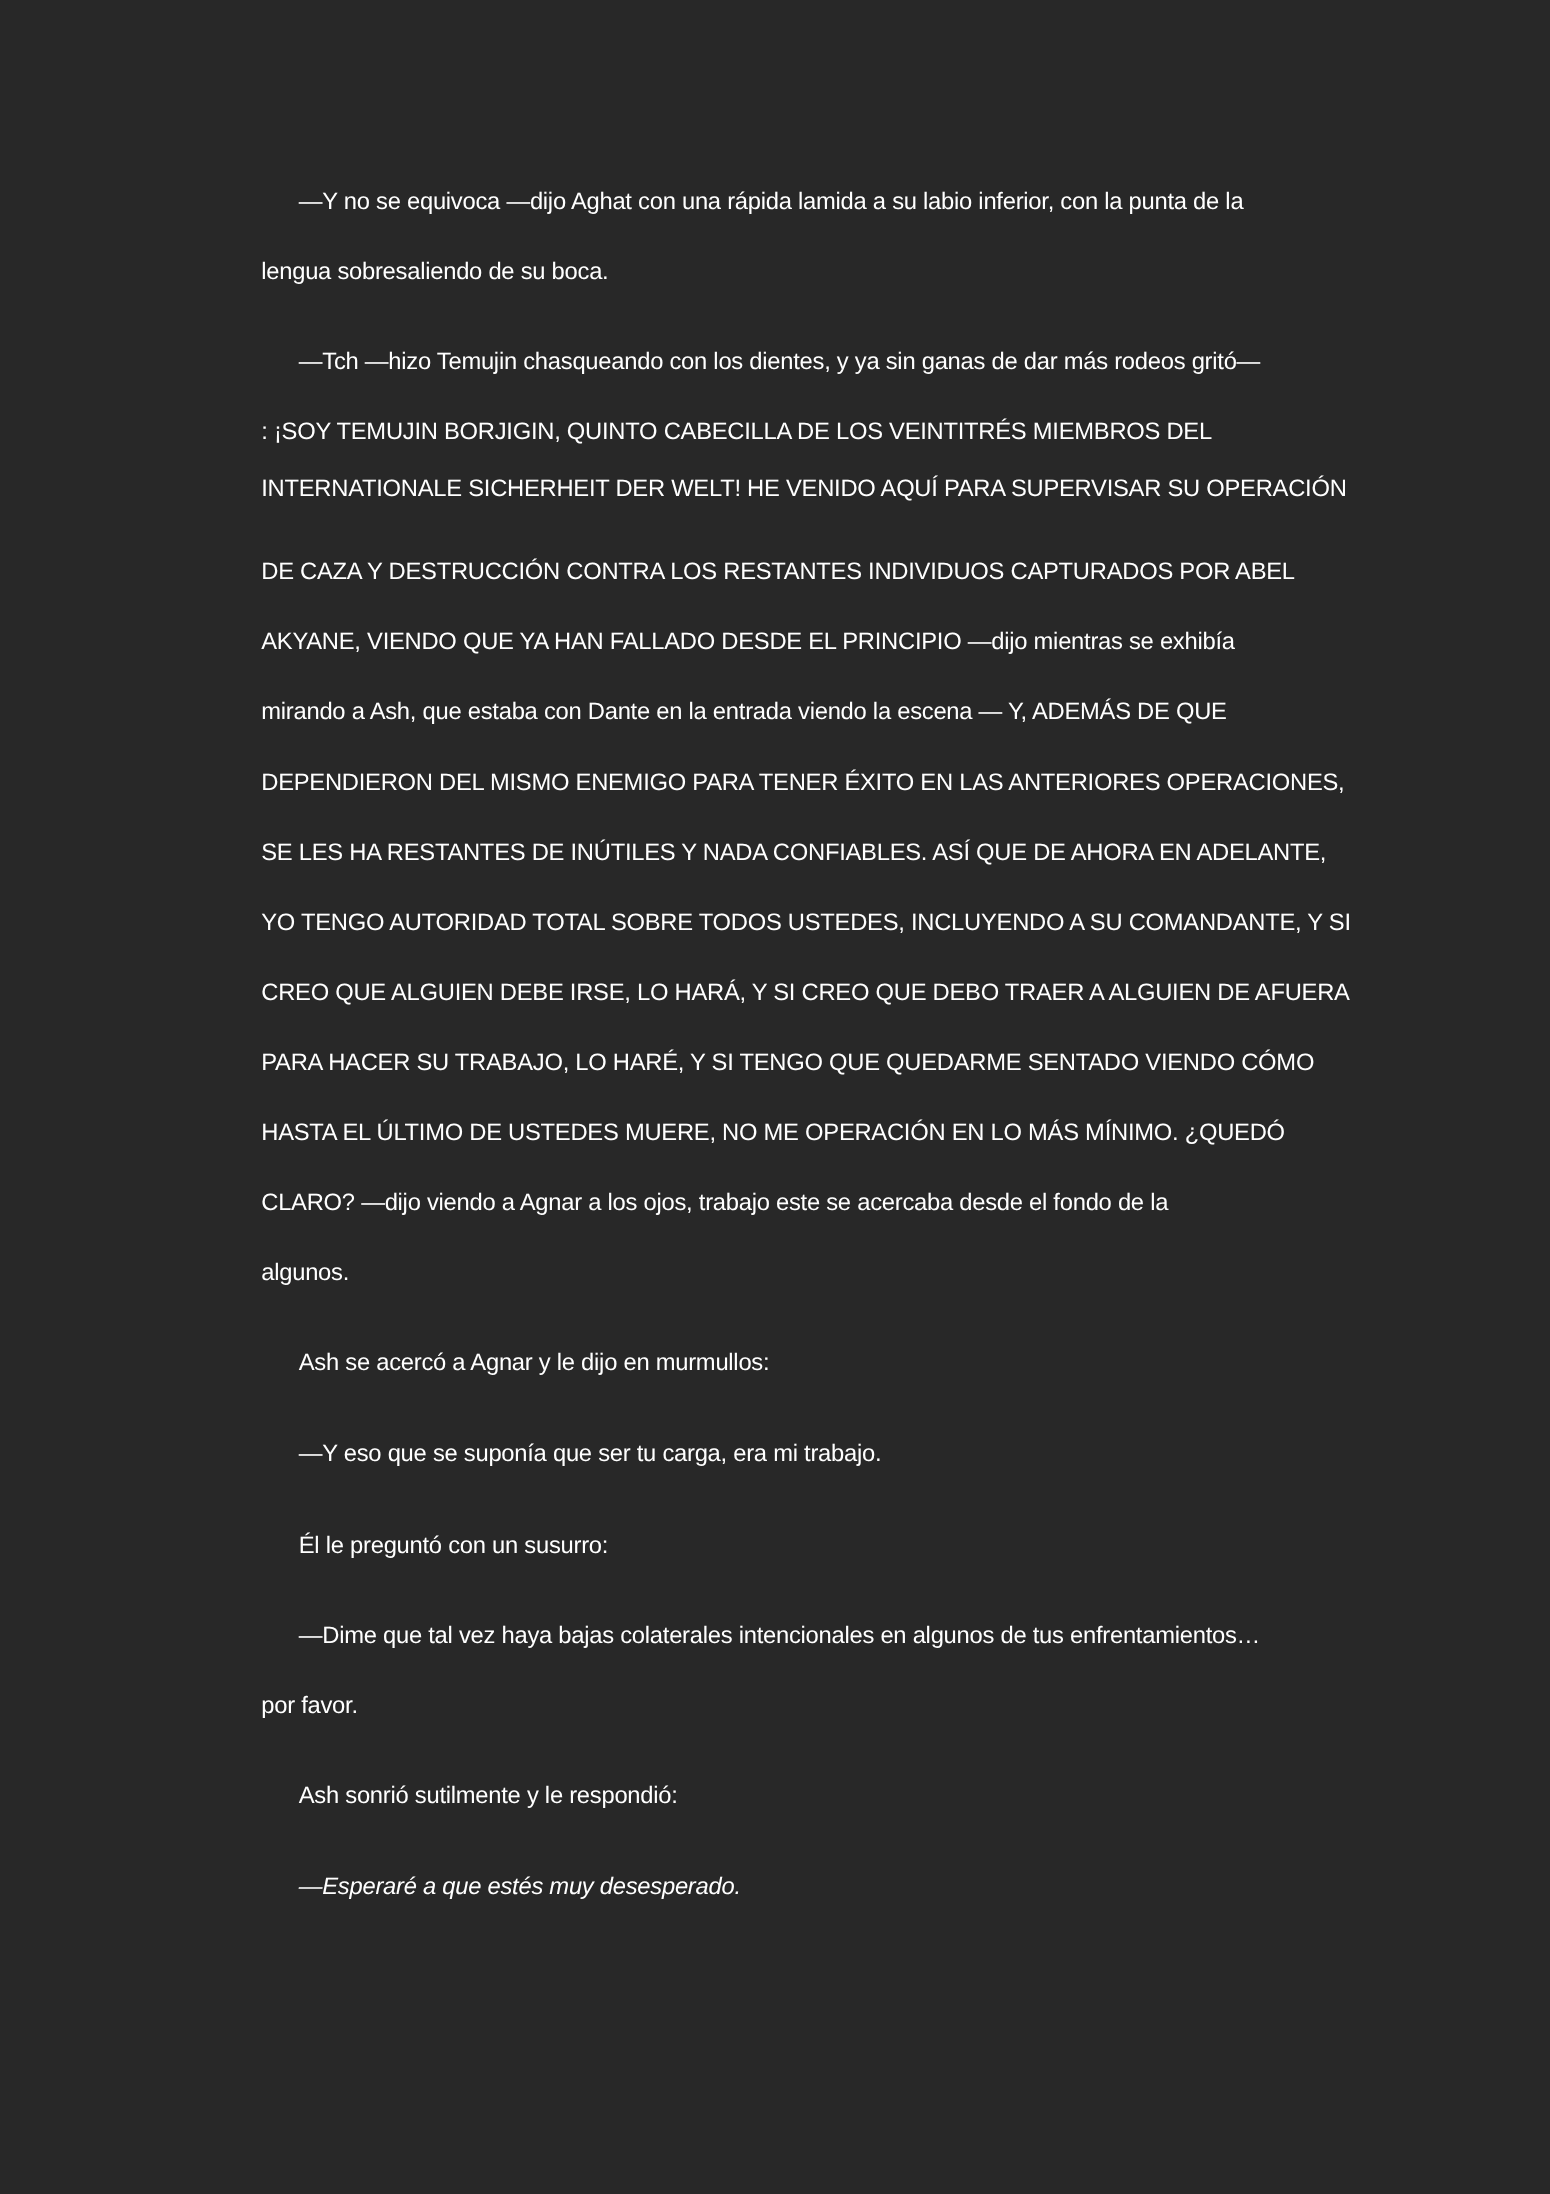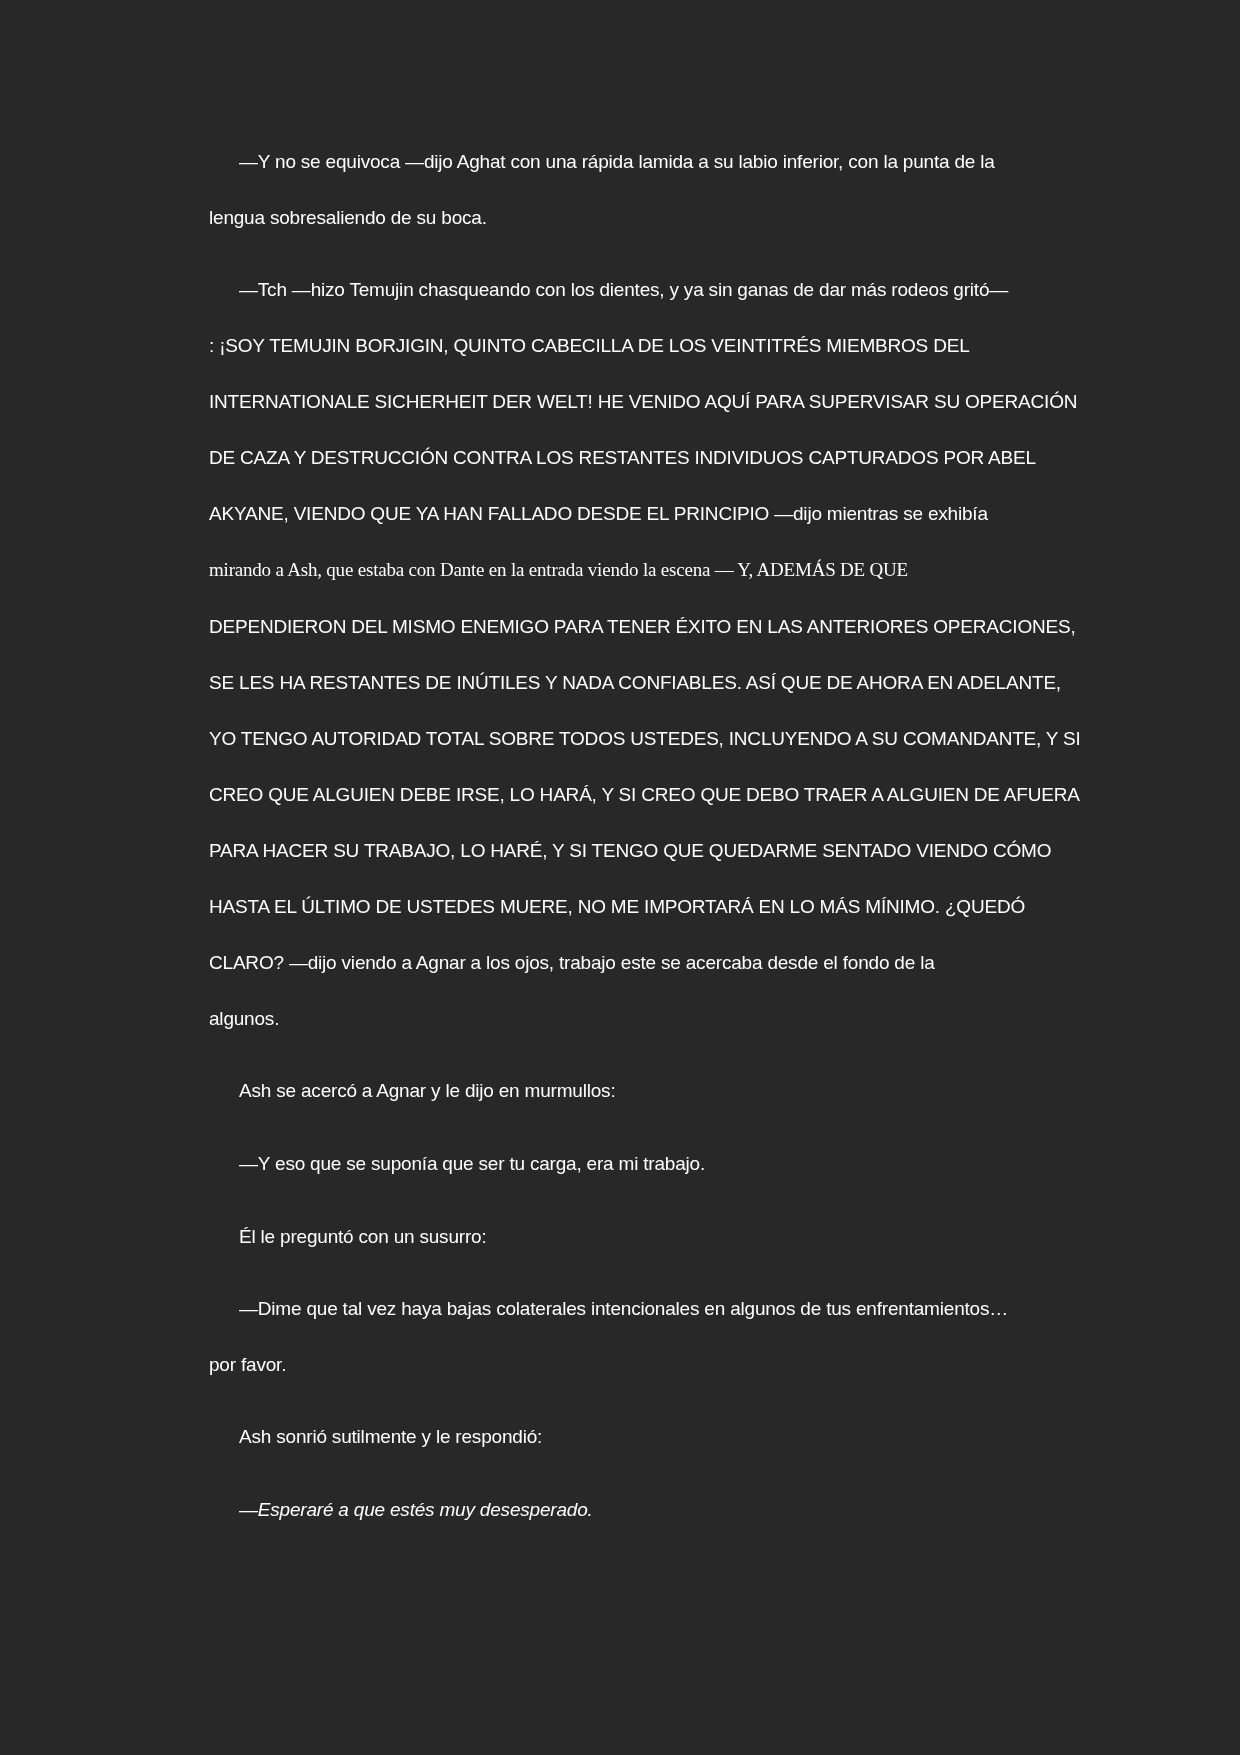--- a/index.html
+++ b/index.html
@@ -28,30 +28,30 @@
 <div class="page">
 
   <div>
     <div class="line indent" style="top:150px;width:845px;">—Y no se equivoca —dijo Aghat con una rápida lamida a su labio inferior, con la punta de la</div>
     <div class="line" style="top:206px;">lengua sobresaliendo de su boca.</div>
   </div>
 
   <div>
     <div class="line indent" style="top:278px;">—Tch —hizo Temujin chasqueando con los dientes, y ya sin ganas de dar más rodeos gritó—</div>
     <div class="line" style="top:334px;">: ¡SOY TEMUJIN BORJIGIN, QUINTO CABECILLA DE LOS VEINTITRÉS MIEMBROS DEL</div>
-    <div class="line" style="top:390px;text-align:center;">INTERNATIONALE SICHERHEIT DER WELT! HE VENIDO AQUÍ PARA SUPERVISAR SU OPERACIÓN</div>
+    <div class="line" style="top:380px;text-align:center;">INTERNATIONALE SICHERHEIT DER WELT! HE VENIDO AQUÍ PARA SUPERVISAR SU OPERACIÓN</div>
     <div class="line" style="top:446px;">DE CAZA Y DESTRUCCIÓN CONTRA LOS RESTANTES INDIVIDUOS CAPTURADOS POR ABEL</div>
     <div class="line" style="top:502px;">AKYANE, VIENDO QUE YA HAN FALLADO DESDE EL PRINCIPIO —dijo mientras se exhibía</div>
-    <div class="line" style="top:558px;font-family:Liberation Serif, serif;">mirando a Ash, que estaba con Dante en la entrada viendo la escena — Y, ADEMÁS DE QUE</div>
+    <div class="line" style="top:558px;">mirando a Ash, que estaba con Dante en la entrada viendo la escena — Y, ADEMÁS DE QUE</div>
     <div class="line" style="top:615px;">DEPENDIERON DEL MISMO ENEMIGO PARA TENER ÉXITO EN LAS ANTERIORES OPERACIONES,</div>
     <div class="line" style="top:671px;">SE LES HA RESTANTES DE INÚTILES Y NADA CONFIABLES. ASÍ QUE DE AHORA EN ADELANTE,</div>
     <div class="line" style="top:727px;">YO TENGO AUTORIDAD TOTAL SOBRE TODOS USTEDES, INCLUYENDO A SU COMANDANTE, Y SI</div>
     <div class="line" style="top:783px;">CREO QUE ALGUIEN DEBE IRSE, LO HARÁ, Y SI CREO QUE DEBO TRAER A ALGUIEN DE AFUERA</div>
     <div class="line" style="top:839px;">PARA HACER SU TRABAJO, LO HARÉ, Y SI TENGO QUE QUEDARME SENTADO VIENDO CÓMO</div>
-    <div class="line" style="top:895px;">HASTA EL ÚLTIMO DE USTEDES MUERE, NO ME IMPORTARÁ EN LO MÁS MÍNIMO. ¿QUEDÓ</div>
+    <div class="line" style="top:895px;">HASTA EL ÚLTIMO DE USTEDES MUERE, NO ME OPERACIÓN EN LO MÁS MÍNIMO. ¿QUEDÓ</div>
     <div class="line" style="top:951px;">CLARO? —dijo viendo a Agnar a los ojos, trabajo este se acercaba desde el fondo de la</div>
     <div class="line" style="top:1007px;">algunos.</div>
   </div>
 
   <div>
     <div class="line indent" style="top:1079px;">Ash se acercó a Agnar y le dijo en murmullos:</div>
   </div>
 
   <div>
     <div class="line indent" style="top:1152px;">—Y eso que se suponía que ser tu carga, era mi trabajo.</div>

